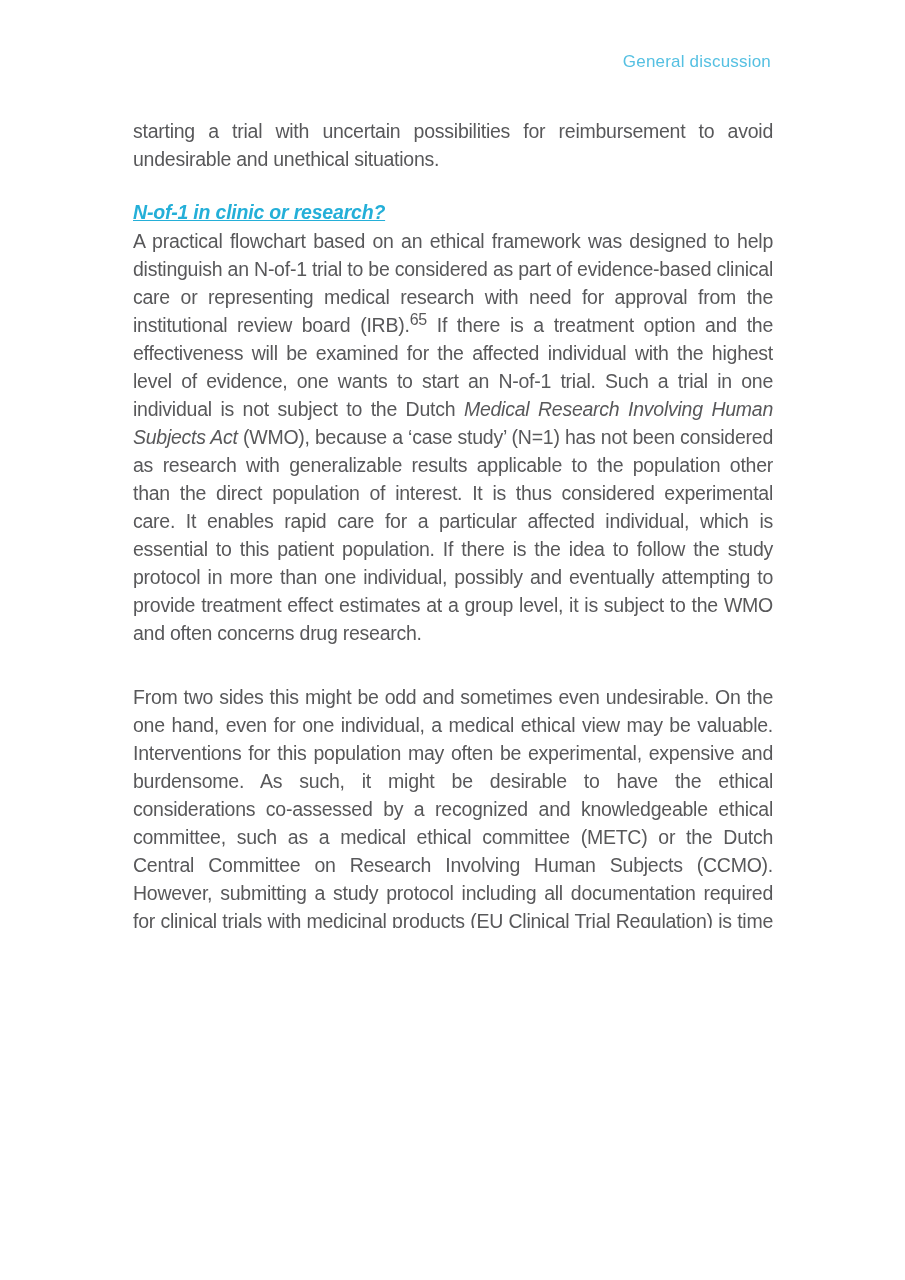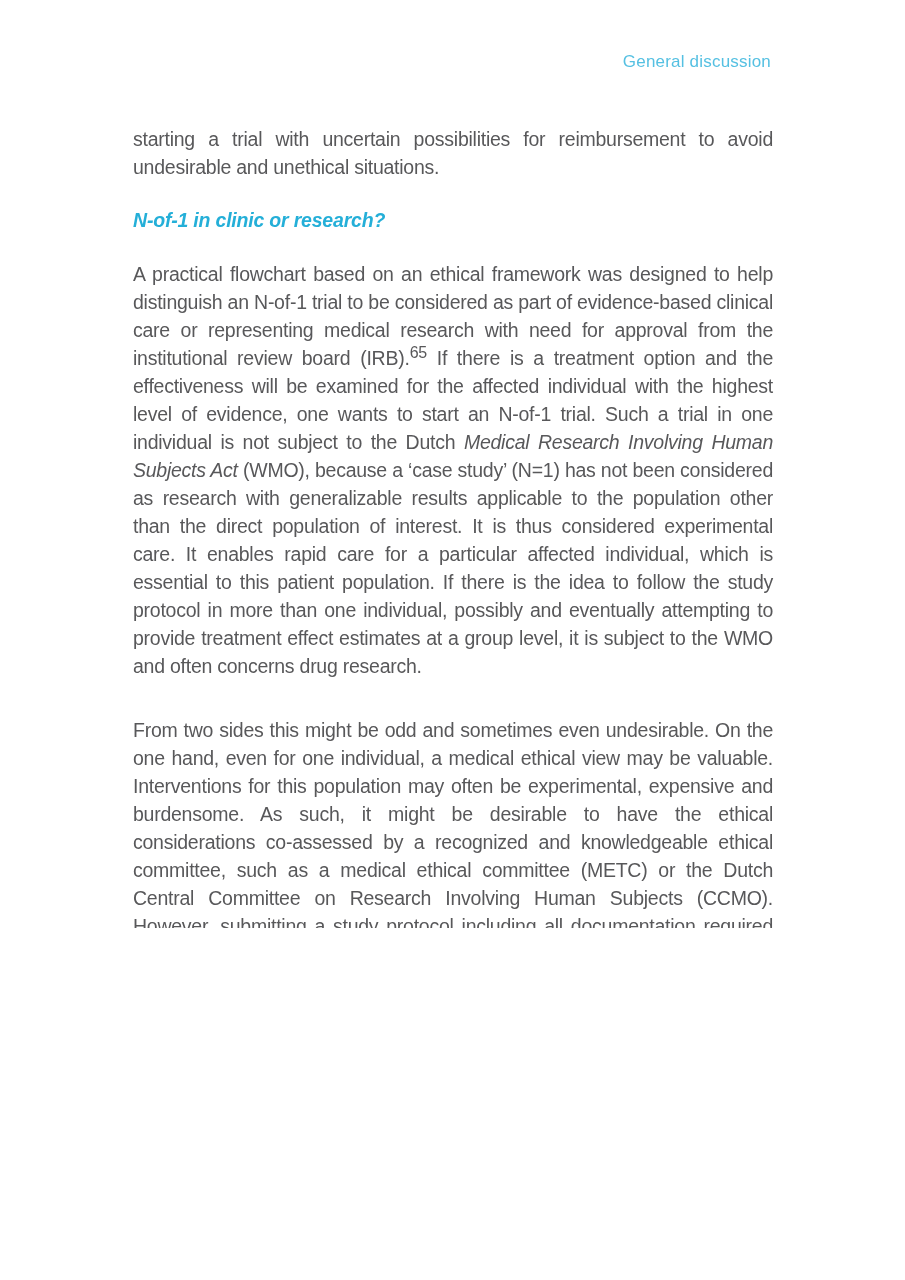--- a/index.html
+++ b/index.html
@@ -21,46 +21,47 @@
   .running-header {
     position: absolute;
     top: 52px;
     right: 134px;
     font-size: 17px;
     letter-spacing: 0.2px;
     color: var(--accent-light);
   }
   .text-block {
     position: absolute;
-    top: 125px;
+    top: 117px;
     left: 133px;
     width: 640px;
     color: var(--body-text);
     font-size: 19.5px;
     line-height: 28px;
     letter-spacing: -0.25px;
   }
   .body-para {
     text-align: justify;
   }
   .body-para i { font-style: italic; }
   .body-para sup {
     font-size: 16px;
     line-height: 0;
     vertical-align: super;
   }
   .section-heading {
     margin-top: 25px;
-    margin-bottom: 26px;
+    margin-bottom: 1px;
     font-size: 19.5px;
     line-height: 28px;
     font-weight: bold;
     font-style: italic;
     color: var(--accent);
     letter-spacing: -0.2px;
+    text-decoration: underline;
   }
   .para-spaced { margin-top: 36px; }
   .chapter-tab {
     position: absolute;
     left: 821px;
     top: 955px;
     width: 95px;
     height: 95px;
     border-radius: 50%;
     background: var(--accent);

